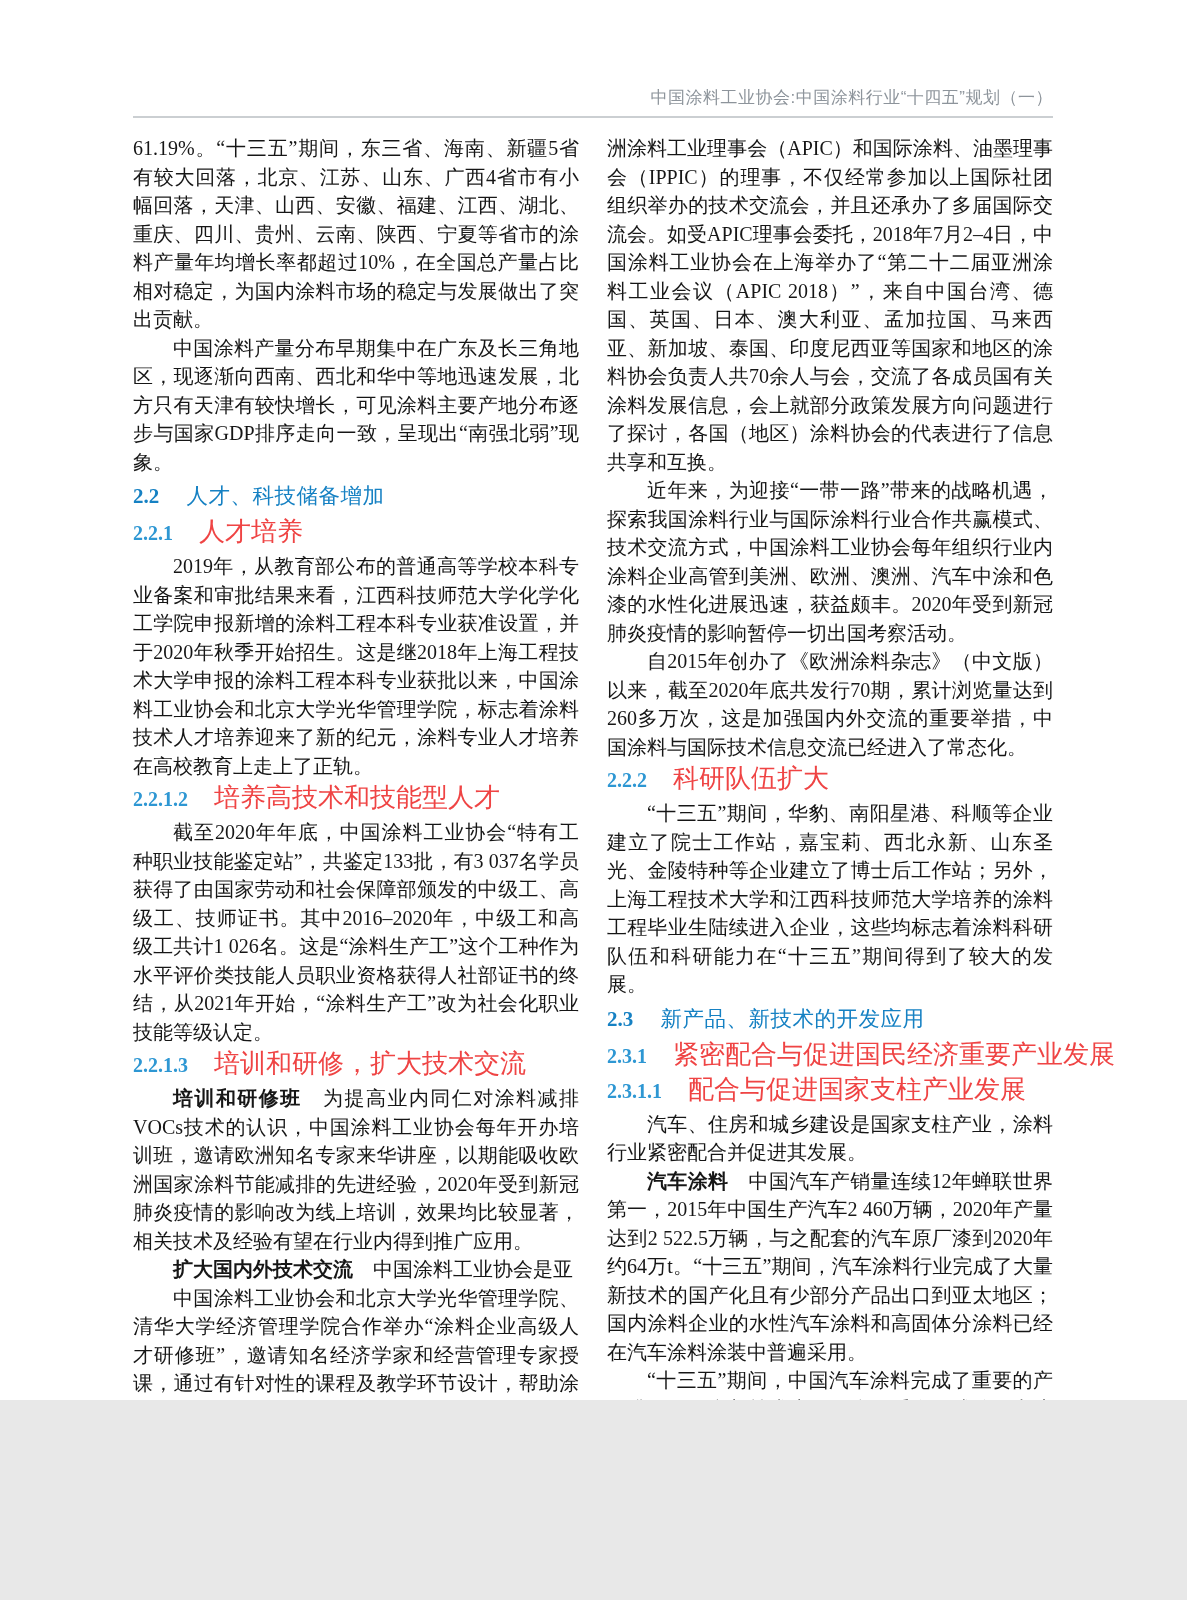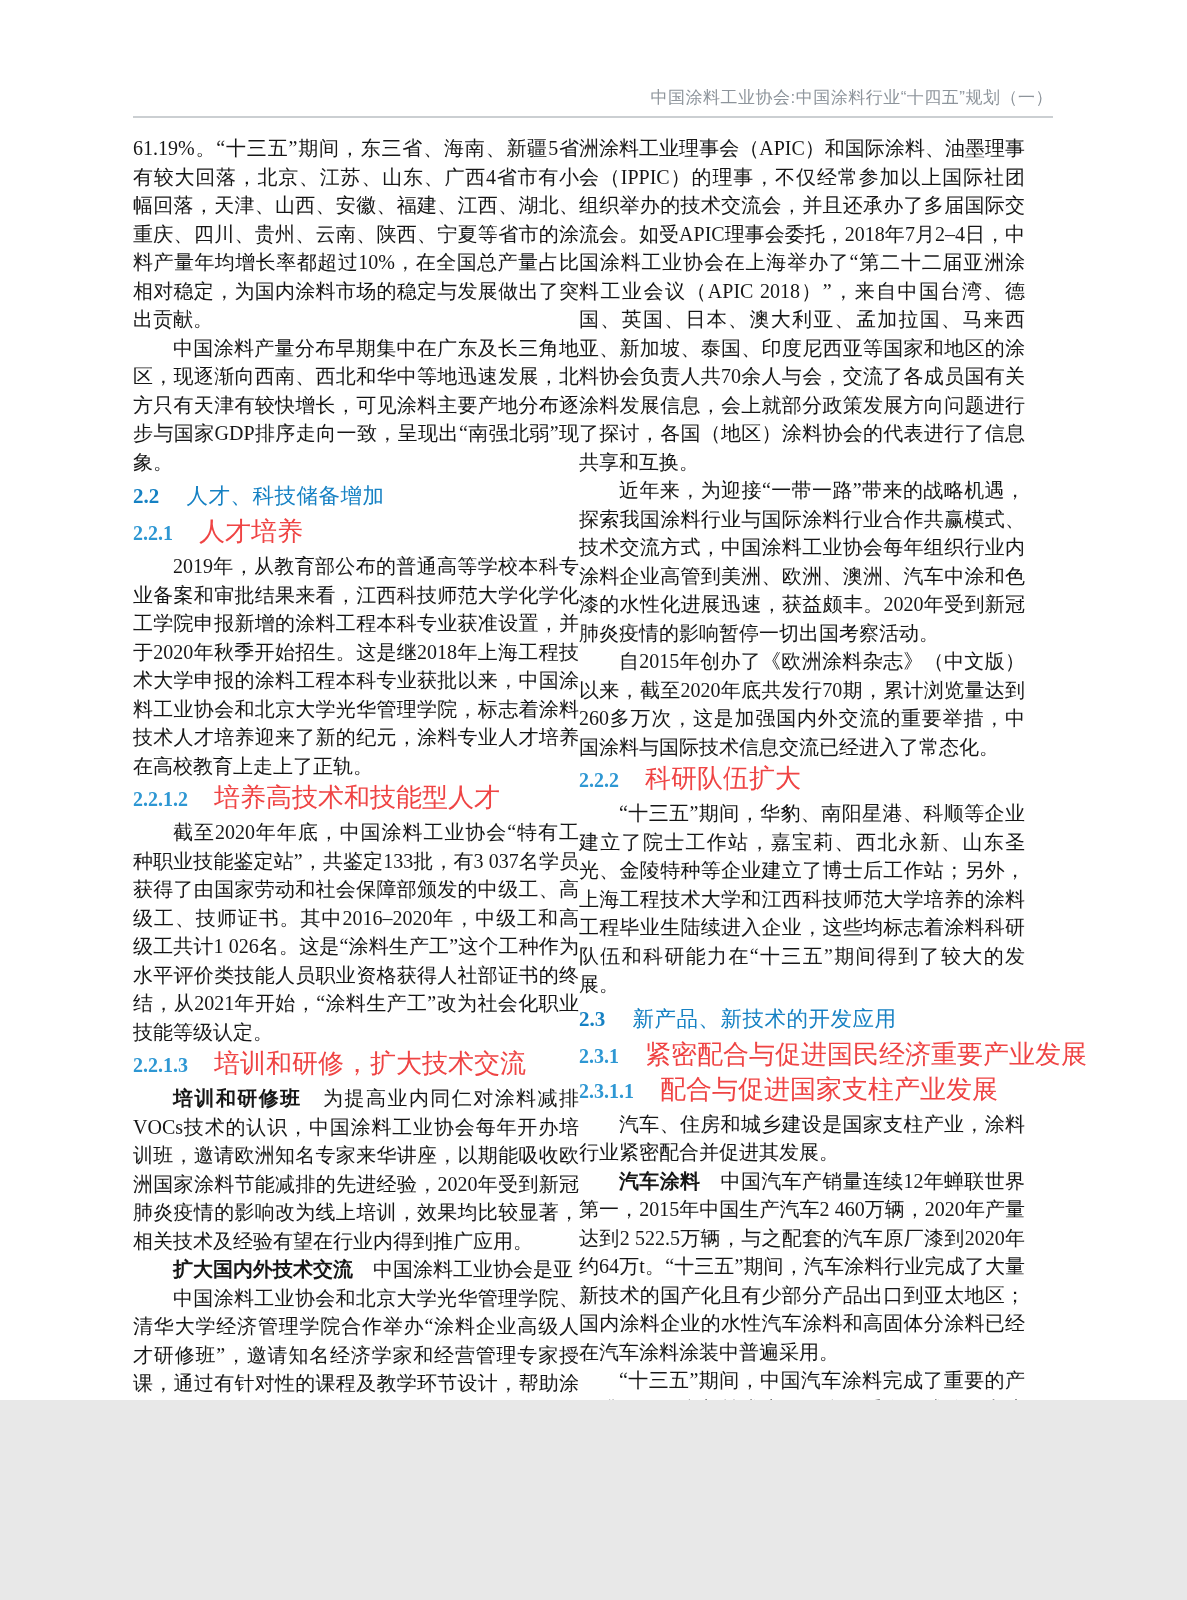--- a/index.html
+++ b/index.html
@@ -25,20 +25,21 @@
   }
   .header-rule{
     margin:7px 134px 0 133px;
     border:none;
     border-bottom:2px solid #cbcfd2;
     height:0;
   }
   
   .columns{
     display:flex;
+    gap:28px;
     padding:16px 76px 0 133px;
   }
   .col{flex:0 0 446px;width:446px;}
   .para{
     margin:0;
     font-size:20px;
     line-height:28.5px;
     text-align:justify;
     text-justify:inter-ideograph;
     text-indent:2em;

